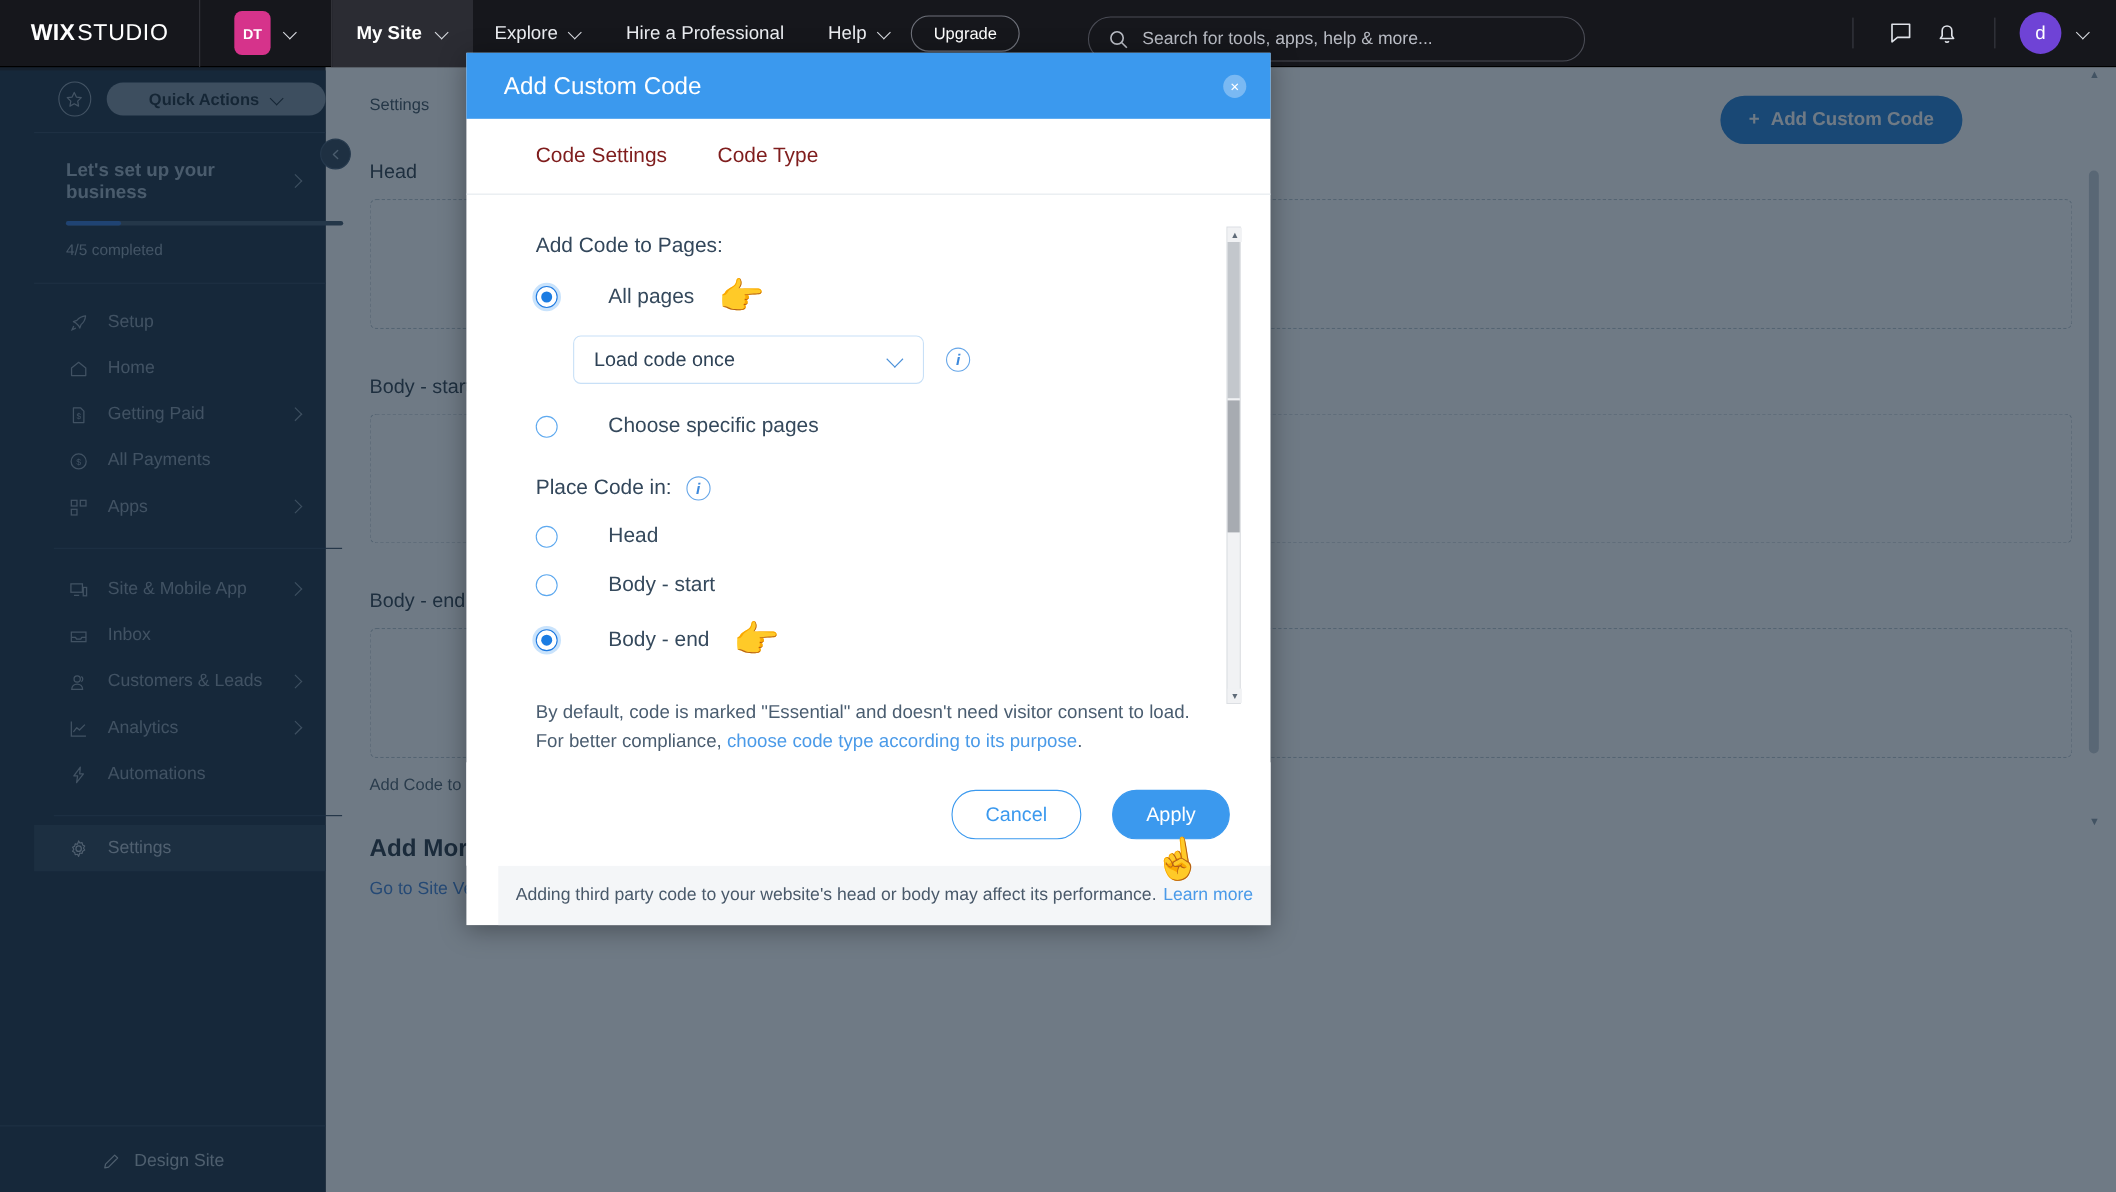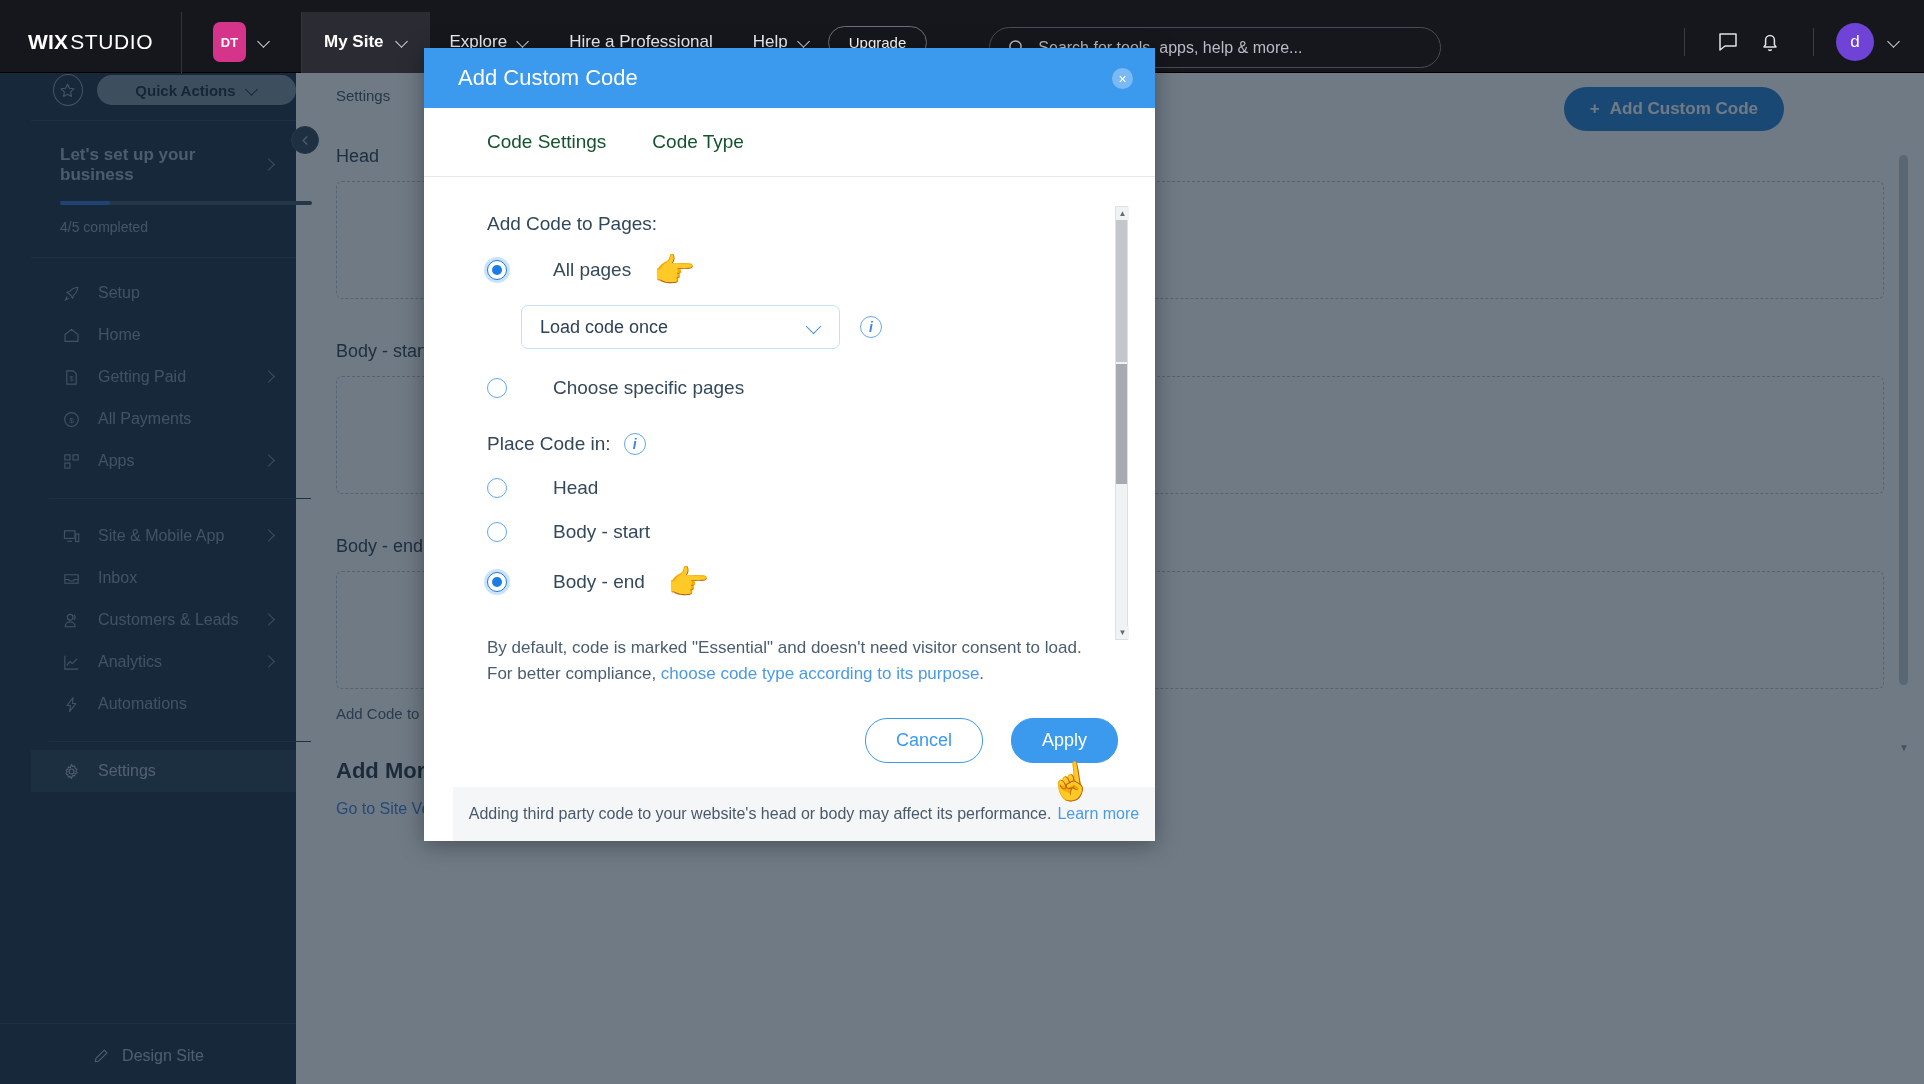--- a/index.html
+++ b/index.html
@@ -5,21 +5,21 @@
   * { box-sizing: border-box; margin: 0; padding: 0; }
   html, body {
     width: 1924px; height: 1084px;
     font-family: "Liberation Sans", sans-serif;
     overflow: hidden;
     background: #16171c;
   }
 
   
   .topbar {
-    position: absolute; top: 12px; left: 0;
+    position: absolute; top: 0; left: 0;
     width: 1924px; height: 61px;
     background: #16171c;
     display: flex; align-items: center;
     color: #ffffff;
     border-bottom: 1px solid #000;
     z-index: 60;
   }
   .tb-logo {
     width: 182px; height: 61px;
     display: flex; align-items: center; padding-left: 28px;
@@ -187,21 +187,21 @@
     position:absolute; right:22px; top:20px;
     width:21px;height:21px;border-radius:50%;
     background:rgba(255,255,255,.32); color:#fff;
     display:flex;align-items:center;justify-content:center;
     font-size:14px; line-height:1;
   }
   .modal-tabs{
     height: 69px; display:flex; align-items:center; gap:46px;
     padding: 0 63px; border-bottom:1px solid #e3e8ed; flex:none;
   }
-  .mtab{ font-size:19px; color:#14532d; }
+  .mtab{ font-size:19px; color:#7f1d1d; }
   .modal-body{
     position:relative;
     flex: 1 1 auto;
     padding: 36px 63px 0 35px;
     overflow:hidden;
   }
   .body-scroll{
     position:absolute; right:27px; top:29px; width:13px; height:434px;
     background:#f1f2f4; border:1px solid #dcdfe3;
   }

